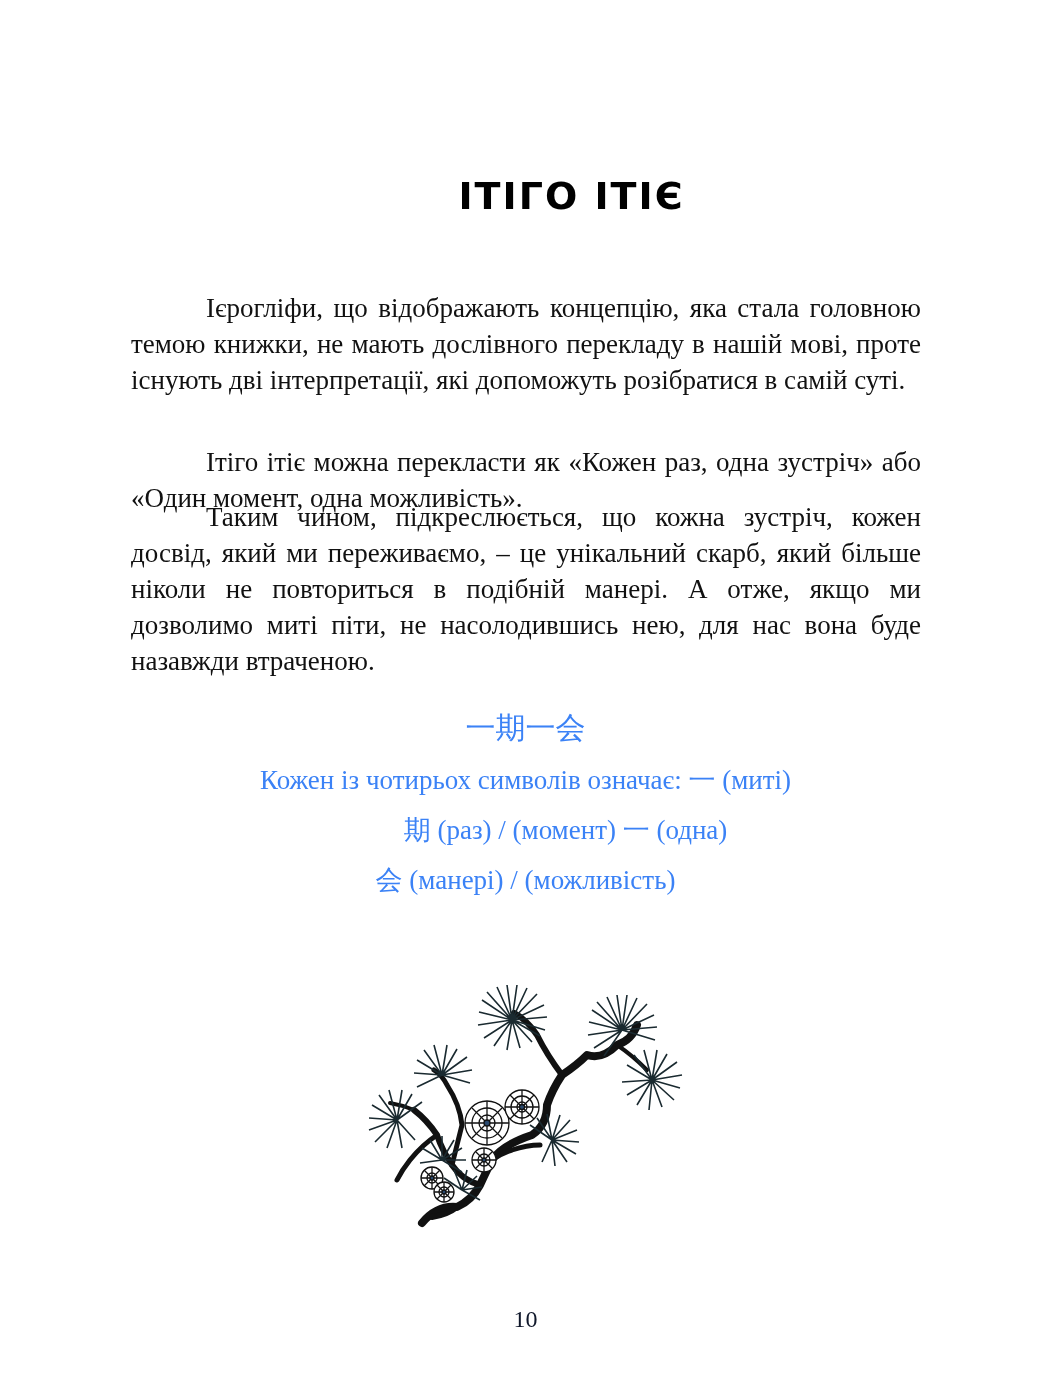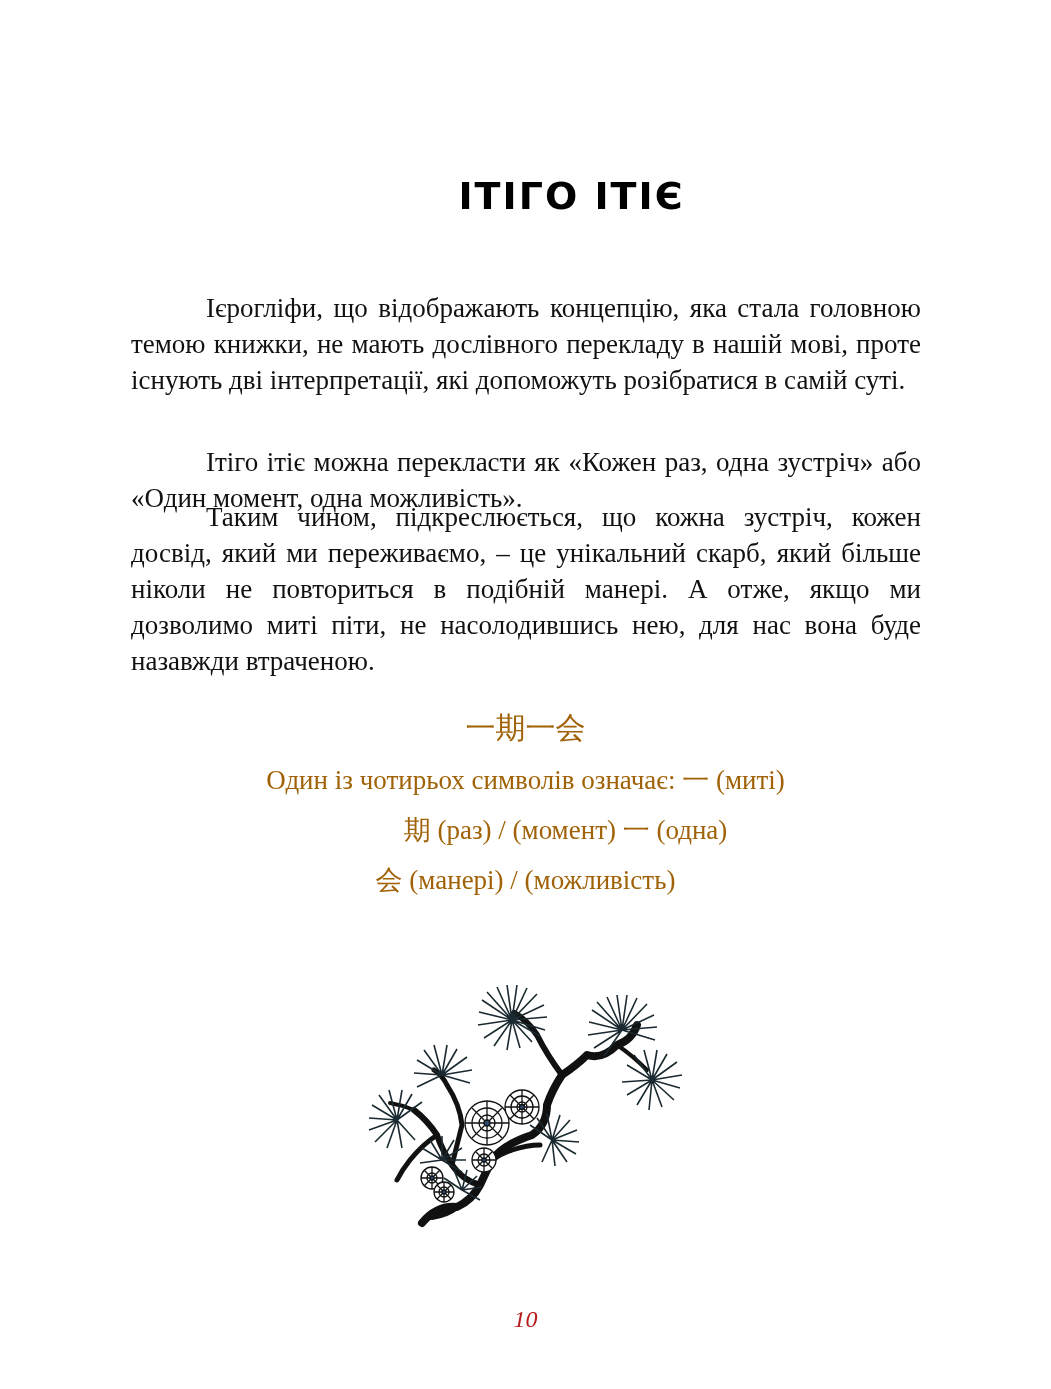--- a/index.html
+++ b/index.html
@@ -18,53 +18,53 @@
       position: absolute; left: 123px; width: 806px;
       font-size: 27px; line-height: 36px;
       text-align: justify; color: #111;
     }
     .body-text p { margin: 8px; text-indent: 75px; }
     #p1 { top: 282px; }
     #p2 { top: 436px; }
     #p3 { top: 491px; }
     .center-line {
       position: absolute; left: 0; width: 100%; text-align: center;
-      font-size: 27px; line-height: 36px; color: #a16207;
+      font-size: 27px; line-height: 36px; color: #3b82f6;
     }
     #kanji { top: 710px; font-size: 30px; font-family: "DejaVu Sans", sans-serif; }
     #line1 { top: 762px; }
     #line2 { top: 812px; padding-left: 40px; }
     #line3 { top: 862px; }
     .cjk { font-family: "DejaVu Sans", sans-serif; }
     .illustration {
       position: absolute; left: 362px; top: 985px; width: 325px; height: 245px;
     }
     .page-number {
       position: absolute; top: 1306px; left: 0; width: 100%;
-      text-align: center; font-size: 24px; color: #b91c1c; font-style: italic;
+      text-align: center; font-size: 24px; color: #0f172a;
     }
   </style>
 </head>
 <body>
 
 <div class="page-title">ІТІГО ІТІЄ</div>
 
 <div class="body-text" id="p1">
   <p>Ієрогліфи, що відображають концепцію, яка стала головною темою книжки, не мають дослівного перекладу в нашій мові, проте існують дві інтерпретації, які допоможуть розібратися в самій суті.</p>
 </div>
 <div class="body-text" id="p2">
   <p>Ітіго ітіє можна перекласти як «Кожен раз, одна зустріч» або «Один момент, одна можливість».</p>
 </div>
 <div class="body-text" id="p3">
   <p>Таким чином, підкреслюється, що кожна зустріч, кожен досвід, який ми переживаємо, – це унікальний скарб, який більше ніколи не повториться в подібній манері. А отже, якщо ми дозволимо миті піти, не насолодившись нею, для нас вона буде назавжди втраченою.</p>
 </div>
 
 <div class="center-line" id="kanji">一期一会</div>
 
-<div class="center-line" id="line1"><span>Один із чотирьох символів означає: </span><span class="cjk">一</span><span> (миті)</span></div>
+<div class="center-line" id="line1"><span>Кожен із чотирьох символів означає: </span><span class="cjk">一</span><span> (миті)</span></div>
 
 <div class="center-line" id="line2"><span class="cjk">期</span><span> (раз) / (момент) </span><span class="cjk">一</span><span> (одна)</span></div>
 
 <div class="center-line" id="line3"><span class="cjk">会</span><span> (манері) / (можливість)</span></div>
 
 <svg class="illustration" viewBox="0 0 325 245" xmlns="http://www.w3.org/2000/svg">
   <g stroke="#111" fill="none" stroke-linecap="round" stroke-linejoin="round">
 
     <path d="M60 238 Q75 220 95 222 Q110 215 118 200 Q125 185 130 175 Q140 160 170 150 Q185 140 185 120 Q190 105 200 90 Q215 80 225 70 Q240 75 255 60 Q270 55 275 40" stroke-width="8"></path>
     <path d="M200 90 Q185 70 175 50 Q165 35 152 28" stroke-width="6"></path>

